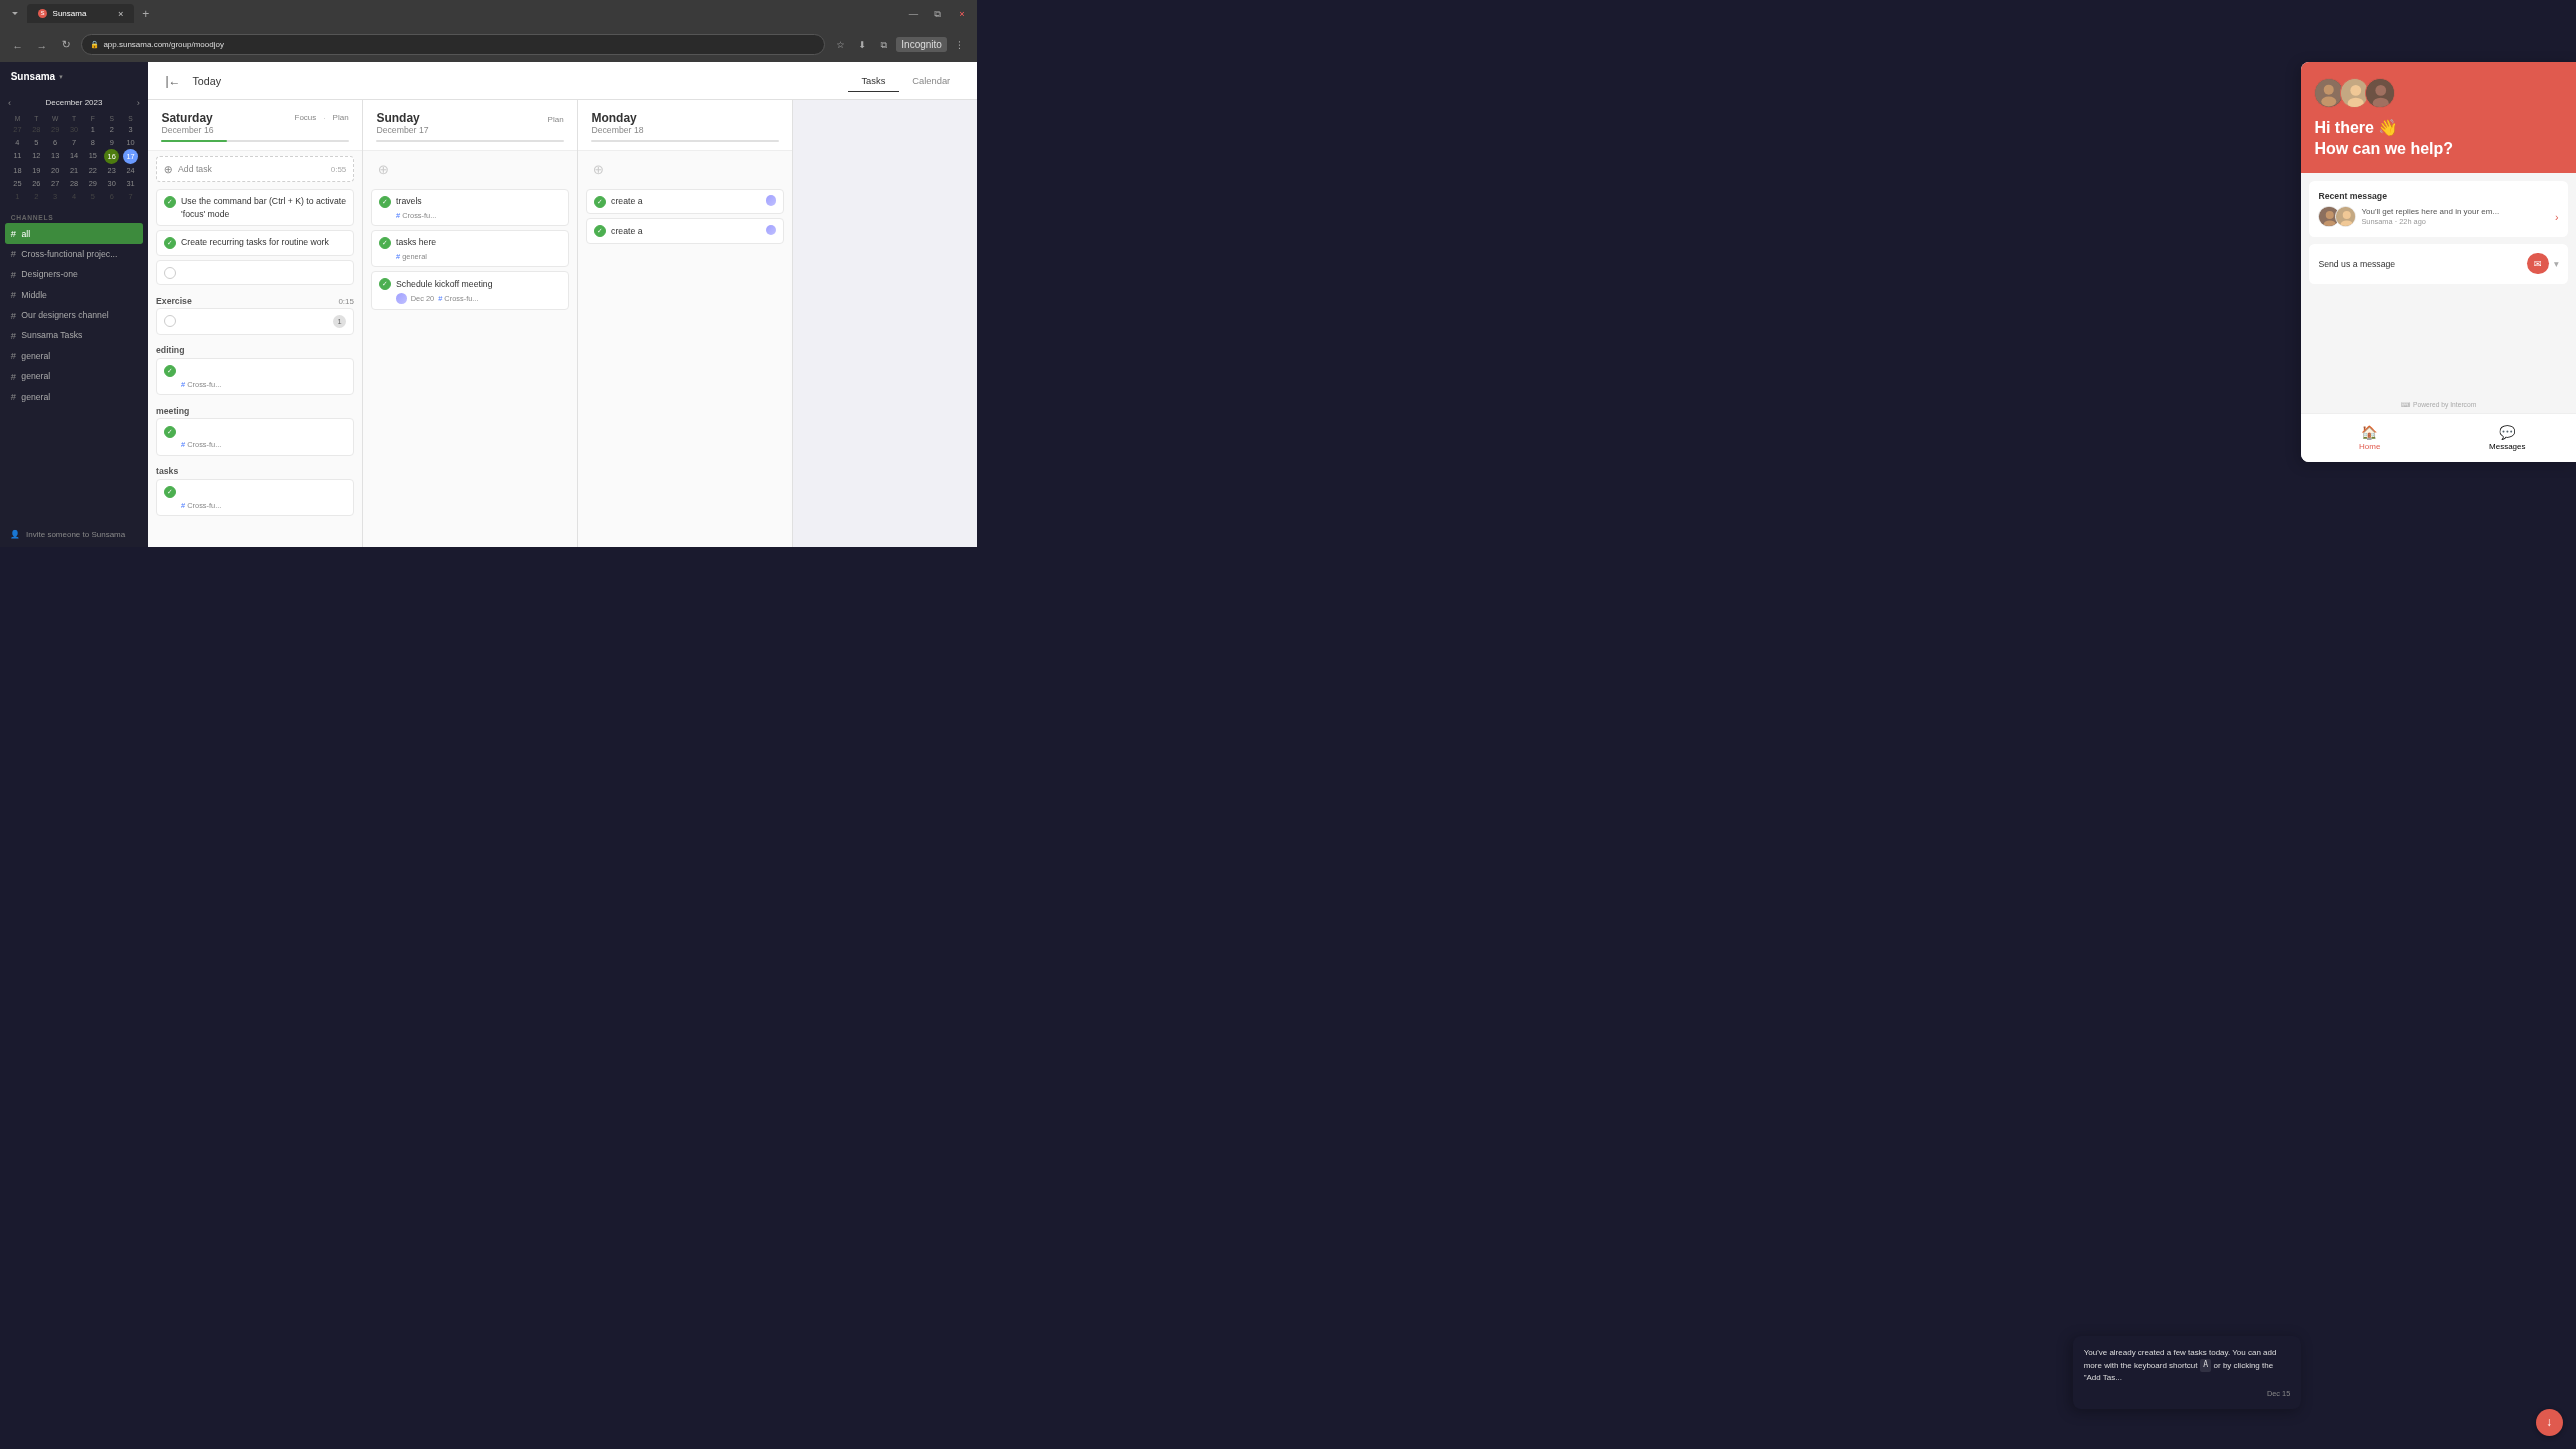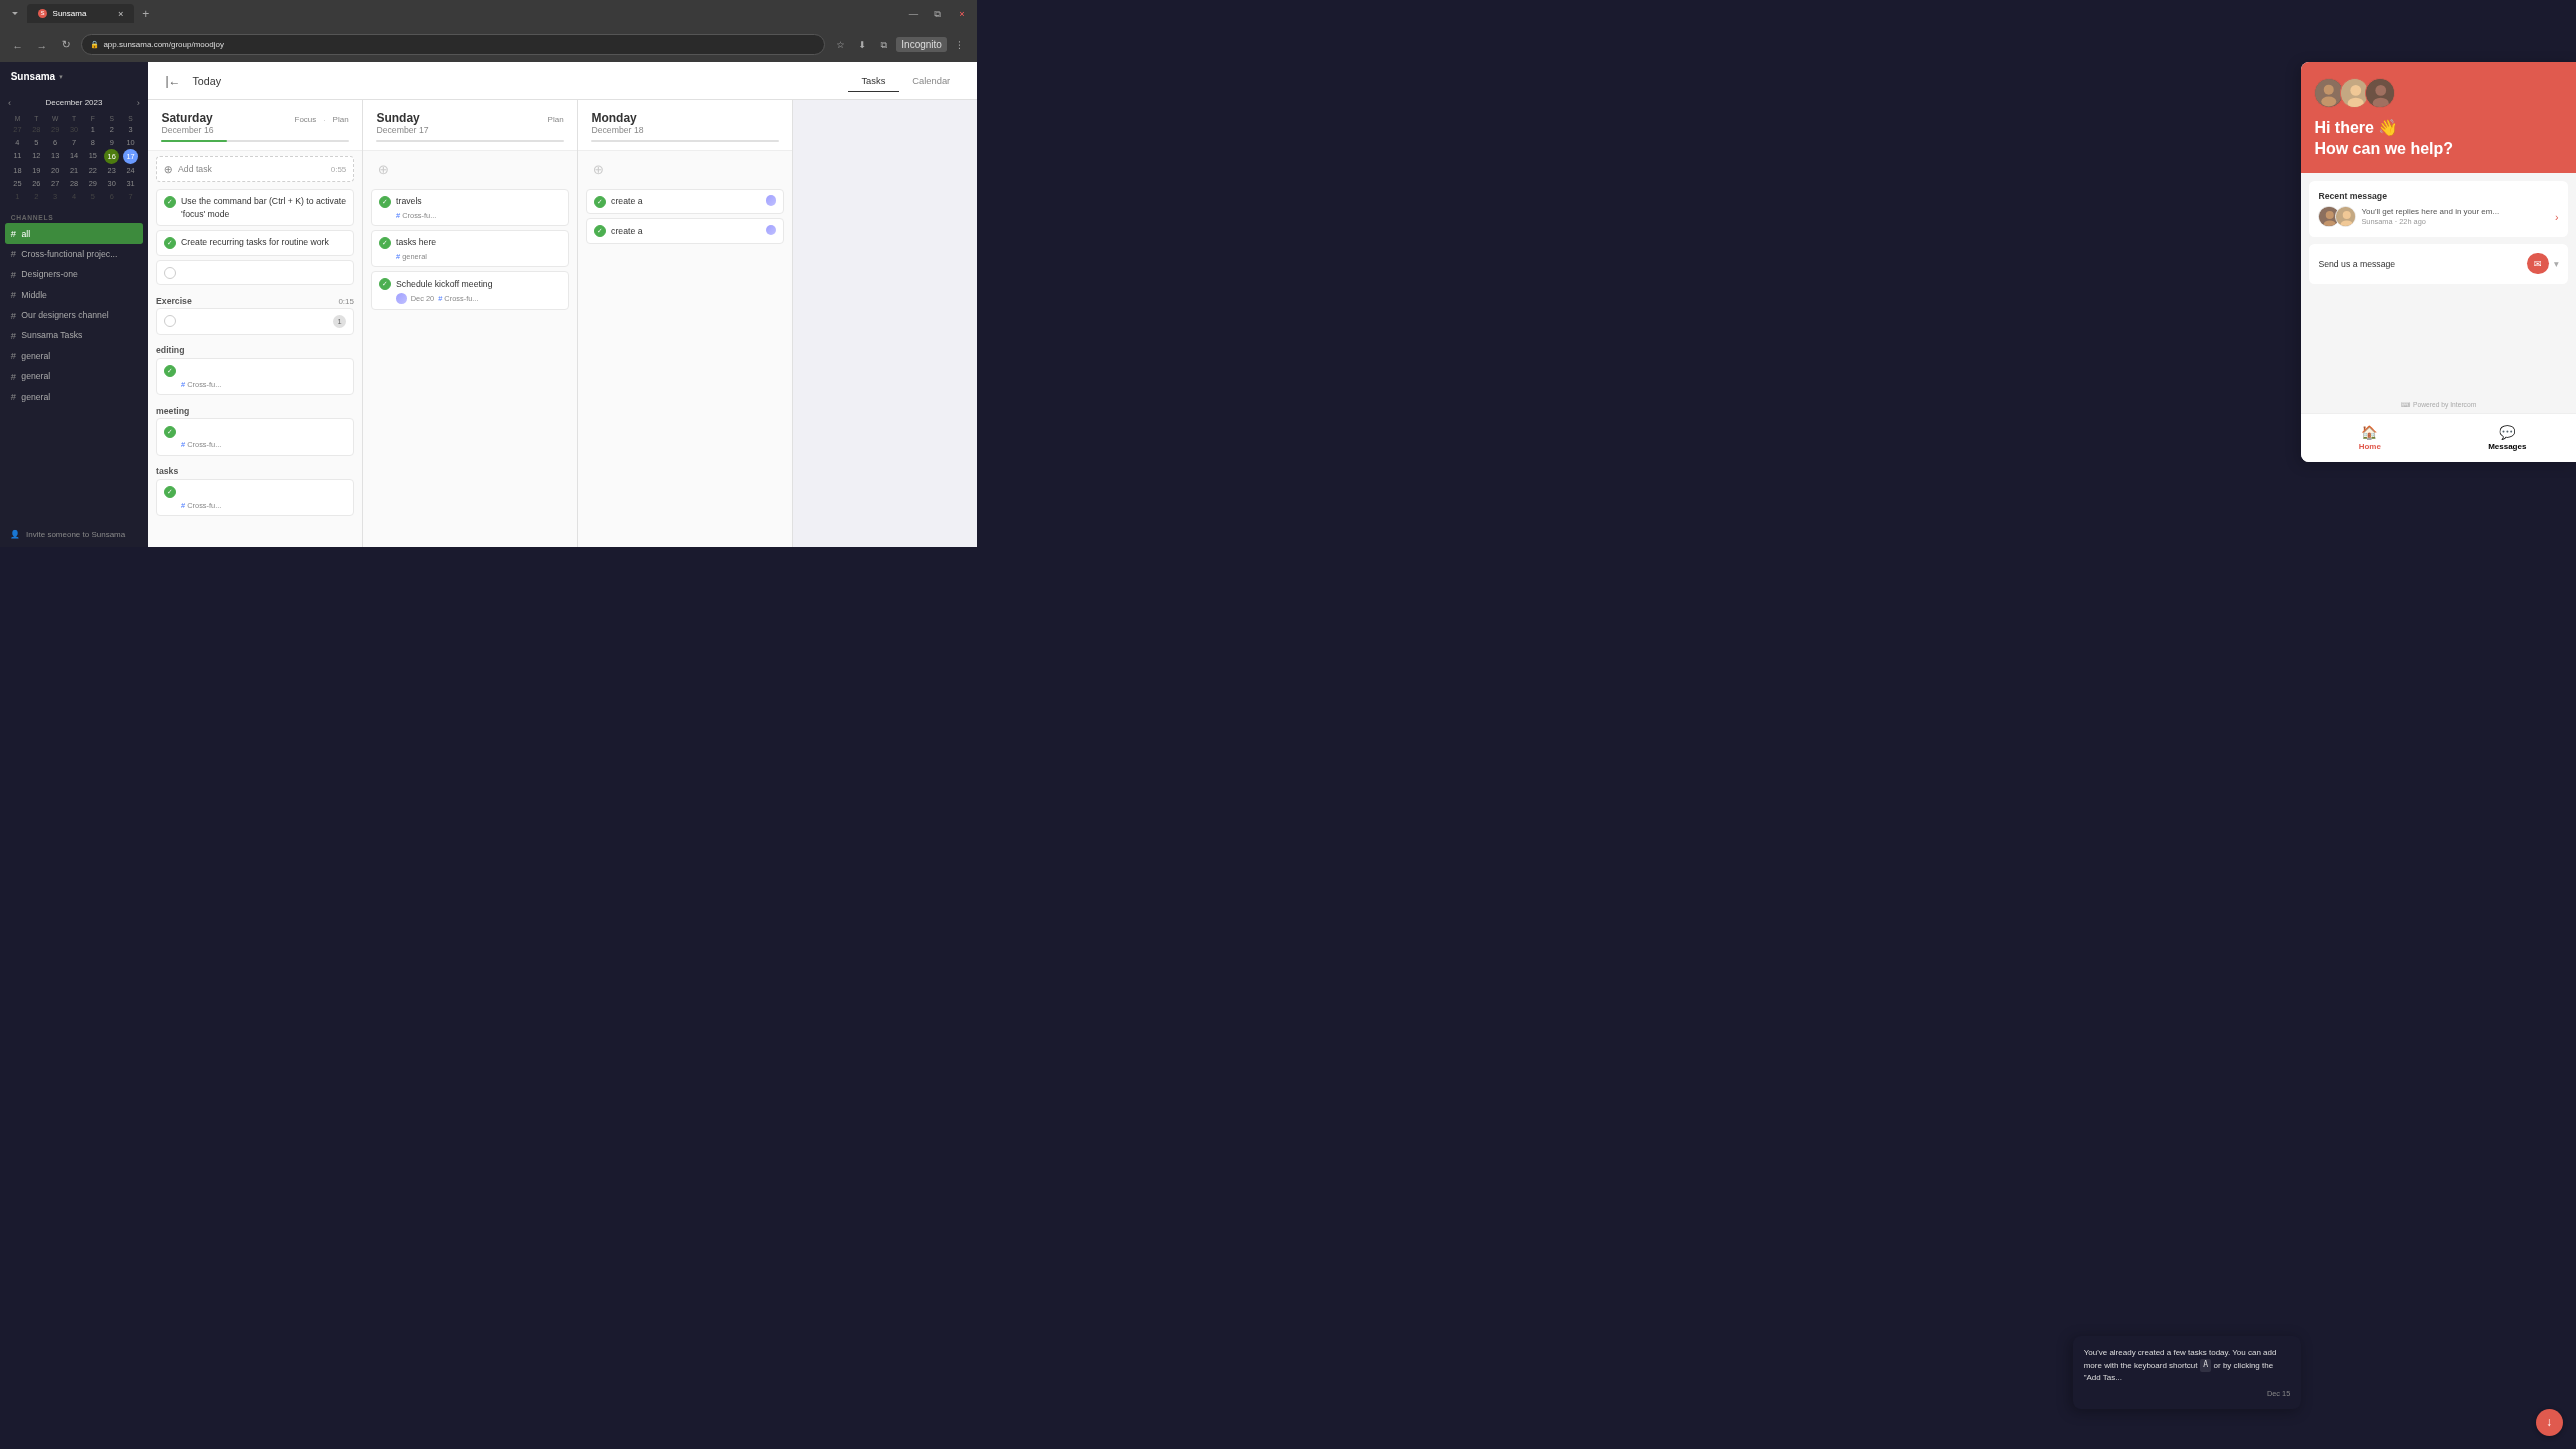--- a/index.html
+++ b/index.html
@@ -115,21 +115,21 @@
 
     .send-message-row { background: #fff; border-radius: 5.4px; padding: 9.4px; display: flex; align-items: center; cursor: pointer; margin-bottom: 6.7px; }
     .send-msg-label { flex: 1; font-size: 8.7px; color: #333; font-weight: 500; }
     .send-msg-btn { width: 21.5px; height: 21.5px; background: #e05a4e; border-radius: 50%; display: flex; align-items: center; justify-content: center; color: white; font-size: 9.4px; }
     .send-msg-expand { color: #aaa; font-size: 9.4px; margin-left: 5.4px; }
 
     .intercom-footer { background: #fff; border-top: 0.7px solid #eee; padding: 5.4px 0; display: flex; flex-shrink: 0; }
     .intercom-tab { flex: 1; display: flex; flex-direction: column; align-items: center; gap: 2.7px; padding: 5.4px; cursor: pointer; }
     .intercom-tab.active { color: #e05a4e; }
     .intercom-tab-icon { font-size: 13.4px; }
-    .intercom-tab-label { font-size: 8px; font-weight: 700; }
+    .intercom-tab-label { font-size: 8px; font-weight: 400; }
     .intercom-powered { background: #f5f5f5; padding: 4px; text-align: center; font-size: 6.7px; color: #aaa; display: flex; align-items: center; justify-content: center; gap: 2.7px; flex-shrink: 0; }
     .intercom-resize { position: absolute; left: 0; top: 0; bottom: 0; width: 5.4px; cursor: ew-resize; }
 
     
     .notification-panel { position: fixed; right: 275px; bottom: 40px; width: 228px; background: #1a1a2e; color: #ddd; border-radius: 8px; padding: 10.7px; font-size: 8px; box-shadow: -2.7px 2.7px 13.4px rgba(0,0,0,0.3); }
     .notif-text { line-height: 1.5; margin-bottom: 5.4px; }
     .notif-shortcut { display: inline-block; background: rgba(255,255,255,0.1); padding: 0.7px 3.4px; border-radius: 2px; font-family: monospace; }
     .notif-date { color: #888; text-align: right; font-size: 7.4px; }
 
     
@@ -305,21 +305,21 @@
       <div class="top-bar-tabs">
         <div class="top-tab active">Tasks</div>
         <div class="top-tab">Calendar</div>
       </div>
     </div>
 
     <div class="days-container">
 
       <div class="day-column">
         <div class="day-header">
-          <div style="display:flex; align-items:flex-end; gap:5.4px;">
+          <div style="display:flex; align-items:center; gap:5.4px;">
             <span class="day-name">Saturday</span>
             <div style="margin-left:auto; display:flex; gap:6.7px;">
               <button class="day-action-btn">Focus</button>
               <span style="color:#ccc;">·</span>
               <button class="day-action-btn">Plan</button>
             </div>
           </div>
           <div class="day-date">December 16</div>
           <div class="day-progress">
             <div class="day-progress-fill" style="width:35%"></div>

